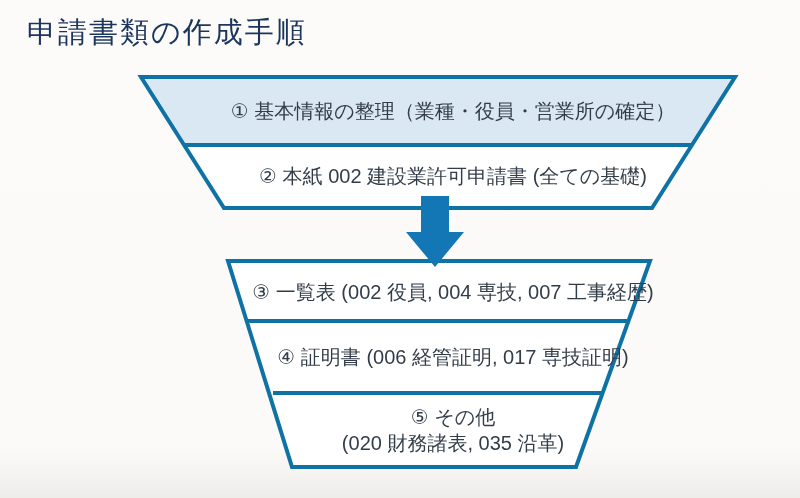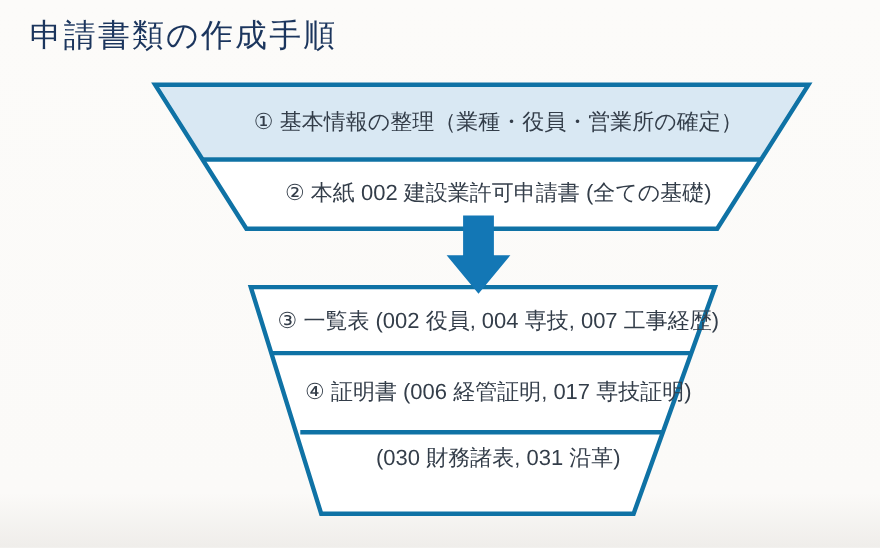--- a/index.html
+++ b/index.html
@@ -69,14 +69,15 @@
   <line class="divider" x1="273" y1="393" x2="603" y2="393"></line>
 
   <polygon class="arrow-shape" points="421,196 449,196 449,232 464,232 435,267 406,232 421,232"></polygon>
 </svg>
 
 <div class="step-label" style="top:97px">① 基本情報の整理（業種・役員・営業所の確定）</div>
 <div class="step-label" style="top:162px">② 本紙 002 建設業許可申請書 (全ての基礎)</div>
 <div class="step-label" style="top:278px">③ 一覧表 (002 役員, 004 専技, 007 工事経歴)</div>
 <div class="step-label" style="top:343px">④ 証明書 (006 経管証明, 017 専技証明)</div>
 <div class="step-label step-5">
-  <span class="subline">(030 財務諸表, 031 沿革)</span>
+  <span class="subline">⑤ その他</span>
+  <span class="subline">(020 財務諸表, 035 沿革)</span>
 </div>
 
 </body></html>

